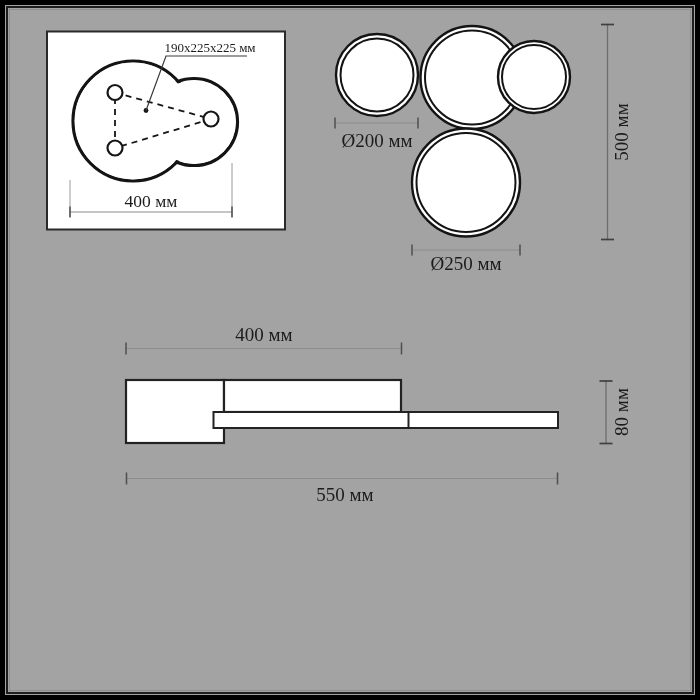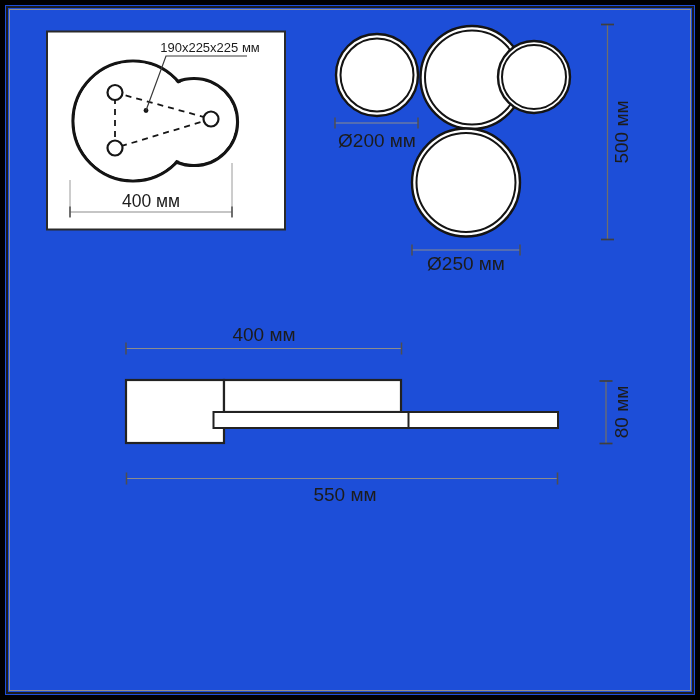--- a/index.html
+++ b/index.html
@@ -1,18 +1,18 @@
 <!DOCTYPE html>
 <html><head>
 <meta charset="utf-8">
 <style>
   html,body{margin:0;padding:0;background:#ffffff;}
   body{width:700px;height:700px;position:relative;overflow:hidden;
        font-family:"Liberation Sans","DejaVu Sans",sans-serif;}
-  .stage{position:absolute;inset:0;background:#1d4ed8;}
+  .stage{position:absolute;inset:0;background:#a3a3a3;font-family:Liberation Serif, serif;}
   
   .frame-outer{position:absolute;inset:0;border:5px solid #000;pointer-events:none;}
   .frame-mid{position:absolute;inset:6px;border:2px solid #1d1d1d;pointer-events:none;}
   .frame-inner{position:absolute;inset:9px;border:1px solid #8f8f8f;pointer-events:none;}
   svg{position:absolute;inset:0;}
   svg text{fill:#1c1c1c;}
   .dim-text{font-size:19px;}
   .dim-text-small{font-size:13px;}
   .inset-dim-text{font-size:17.5px;}
 </style>

